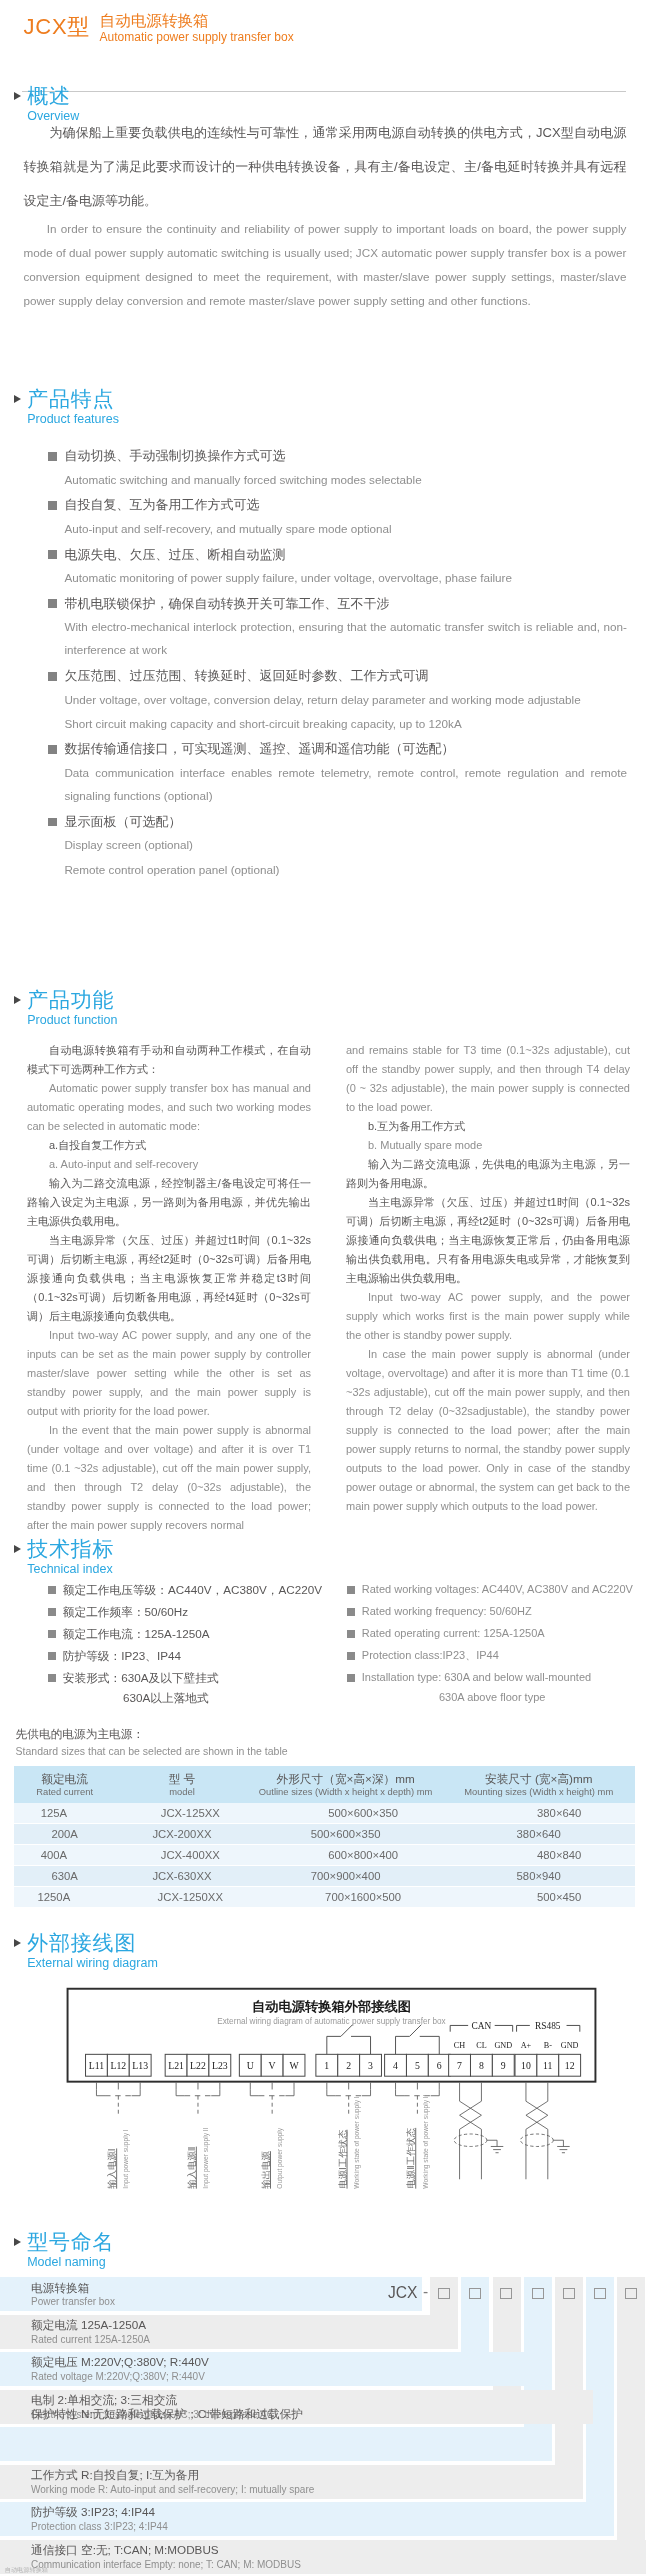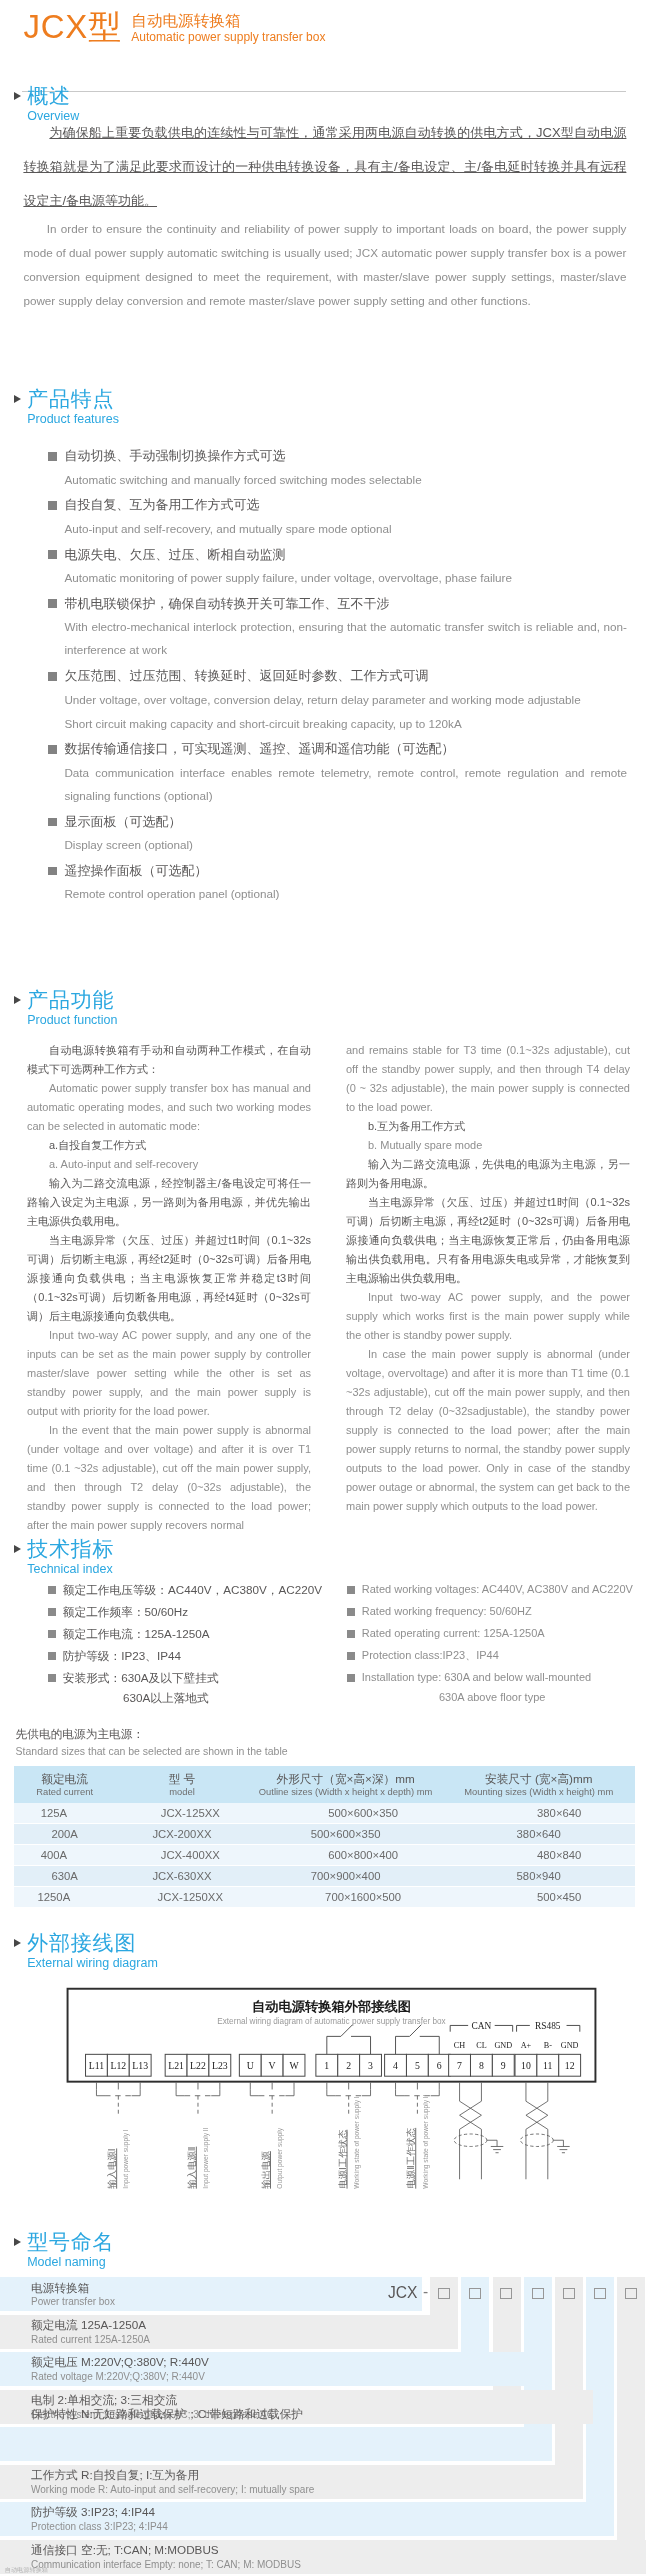--- a/index.html
+++ b/index.html
@@ -4,21 +4,21 @@
 <style>
   * { margin:0; padding:0; box-sizing:border-box; }
   html,body { background:#ffffff; }
   .page {
     position:relative; width:648px; height:2576px; margin:0 auto;
     background:#fff; overflow:hidden;
     font-family:"Liberation Sans","DejaVu Sans",sans-serif;
   }
   
   .banner { position:absolute; top:9.4px; left:23.4px; display:flex; align-items:flex-start; }
-  .banner .model { font-size:33px; color:#ee7d1f; letter-spacing:0.8px; line-height:36px; }
+  .banner .model { font-size:22px; color:#ee7d1f; letter-spacing:0.8px; line-height:36px; }
   .banner .tcol { margin-left:9.4px; margin-top:1.6px; color:#ee7d1f; }
   .banner .tzh { font-size:15.6px; line-height:19px; }
   .banner .ten { font-size:12px; line-height:15.6px; }
   .divider { position:absolute; top:91px; left:22px; width:604px; height:0.8px; background:#c9c9c9; }
   
   .sec-head { position:absolute; left:14px; display:flex; }
   .tri { width:0; height:0; border-left:7px solid #474747; border-top:4.7px solid transparent;
          border-bottom:4.7px solid transparent; margin:8.6px 6.2px 0 0; }
   .sec-zh { font-size:21px; color:#2ba7e0; line-height:25px; letter-spacing:0.8px; }
   .sec-en { font-size:12.5px; color:#2ba7e0; line-height:16.4px; }
@@ -89,21 +89,21 @@
   </div>
   <div class="divider"></div>
 
   <div class="sec-head" style="top:83px;">
     <span class="tri"></span>
     <div>
       <div class="sec-zh">概述</div>
       <div class="sec-en">Overview</div>
     </div>
   </div>
-  <div class="para-zh" style="top:116px;text-decoration:underline;">为确保船上重要负载供电的连续性与可靠性，通常采用两电源自动转换的供电方式，JCX型自动电源转换箱就是为了满足此要求而设计的一种供电转换设备，具有主/备电设定、主/备电延时转换并具有远程设定主/备电源等功能。</div>
+  <div class="para-zh" style="top:116px;">为确保船上重要负载供电的连续性与可靠性，通常采用两电源自动转换的供电方式，JCX型自动电源转换箱就是为了满足此要求而设计的一种供电转换设备，具有主/备电设定、主/备电延时转换并具有远程设定主/备电源等功能。</div>
   <div class="para-en" style="top:217px;">In order to ensure the continuity and reliability of power supply to important loads on board, the power supply mode of dual power supply automatic switching is usually used; JCX automatic power supply transfer box is a power conversion equipment designed to meet the requirement, with master/slave power supply settings, master/slave power supply delay conversion and remote master/slave power supply setting and other functions.</div>
 
   <div class="sec-head" style="top:386px;">
     <span class="tri"></span>
     <div>
       <div class="sec-zh">产品特点</div>
       <div class="sec-en">Product features</div>
     </div>
   </div>
   <div class="feat-list">
@@ -136,24 +136,20 @@
     <div class="fz">
         <span class="sq"></span>
         <span>数据传输通信接口，可实现遥测、遥控、遥调和遥信功能（可选配）</span>
       </div>
     <div class="fe">Data communication interface enables remote telemetry, remote control, remote regulation and remote signaling functions (optional)</div>
     <div class="fz">
         <span class="sq"></span>
         <span>显示面板（可选配）</span>
       </div>
     <div class="fe">Display screen (optional)</div>
-    <div class="fz">
-        <span class="sq"></span>
-        <span>遥控操作面板（可选配）</span>
-      </div>
     <div class="fe">Remote control operation panel (optional)</div>
   </div>
 
   <div class="sec-head" style="top:987px;">
     <span class="tri"></span>
     <div>
       <div class="sec-zh">产品功能</div>
       <div class="sec-en">Product function</div>
     </div>
   </div>

